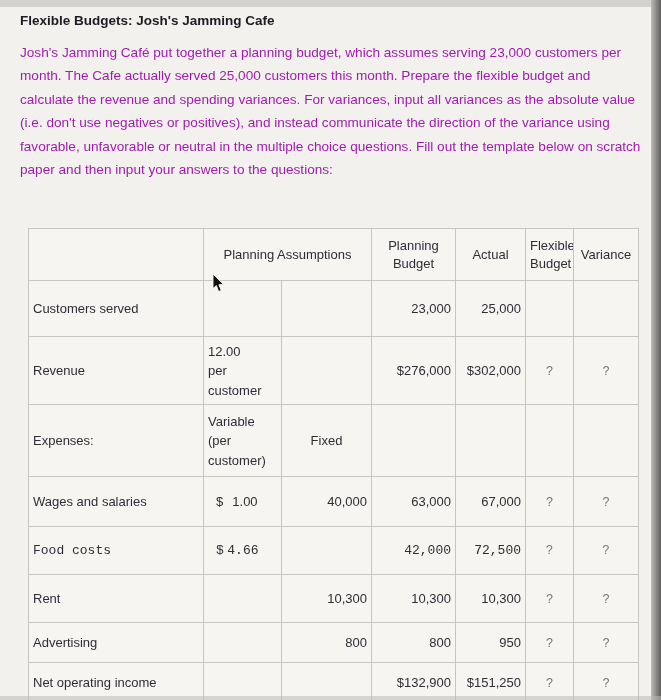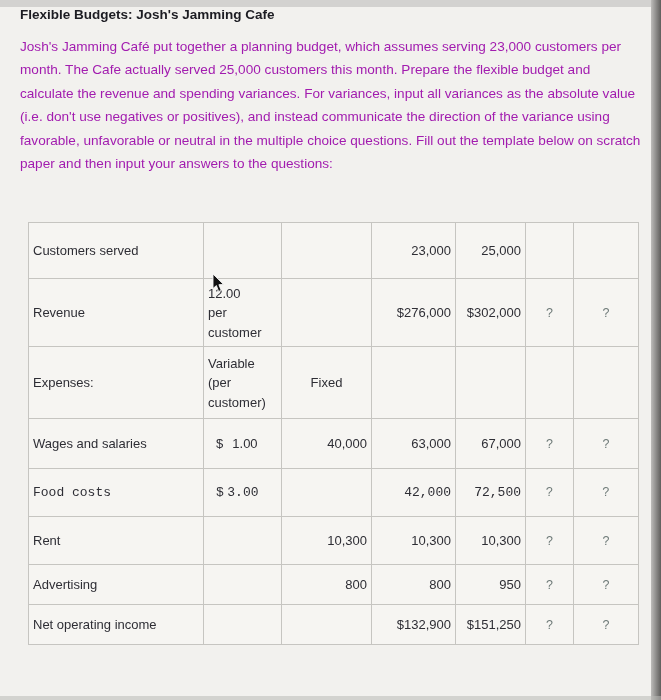--- a/index.html
+++ b/index.html
@@ -31,21 +31,21 @@
     background: #bab9b6;
     opacity: 0.55;
   }
   .content {
     position: absolute;
     top: 7px; left: 2px; right: 10px; bottom: 0;
     background: #f2f1ee;
     color: #26262c;
   }
   h1.page-title {
-    margin: 0 0 0 18px;
+    margin: 6px 0 0 18px;
     font-size: 13.5px;
     font-weight: bold;
     color: #1c1c22;
   }
   p.instructions {
     margin: 13px 18px 0 18px;
     width: 622px;
     font-size: 13.6px;
     line-height: 1.72;
     color: #a21caf;
@@ -111,20 +111,28 @@
         <col style="width:175px">
         <col style="width:78px">
         <col style="width:90px">
         <col style="width:84px">
         <col style="width:70px">
         <col style="width:48px">
         <col style="width:65px">
       </colgroup>
 
       <tbody>
+          <tr class="r-header">
+        <td class="label"></td>
+        <td class="hdr" colspan="2">Planning Assumptions</td>
+        <td class="hdr">Planning Budget</td>
+        <td class="hdr">Actual</td>
+        <td class="hdr">Flexible Budget</td>
+        <td class="hdr">Variance</td>
+      </tr>
 
       <tr class="r-customers">
         <td class="label">Customers served</td>
         <td></td>
         <td></td>
         <td class="num n-top">23,000</td>
         <td class="num n-bottom">25,000</td>
         <td class="q"></td>
         <td class="q"></td>
       </tr>
@@ -158,21 +166,21 @@
         <td><span class="cur">$</span><span class="amt">1.00</span></td>
         <td class="num n-top">40,000</td>
         <td class="num n-top">63,000</td>
         <td class="num n-bottom">67,000</td>
         <td class="q">?</td>
         <td class="q">?</td>
       </tr>
 
       <tr class="r-food">
         <td class="label-indent">Food costs</td>
-        <td><span class="cur">$</span><span class="amt">3.00</span></td>
+        <td><span class="cur">$</span><span class="amt">4.66</span></td>
         <td></td>
         <td class="num n-top">42,000</td>
         <td class="num n-bottom">72,500</td>
         <td class="q">?</td>
         <td class="q">?</td>
       </tr>
 
       <tr class="r-rent">
         <td class="label">Rent</td>
         <td></td>

